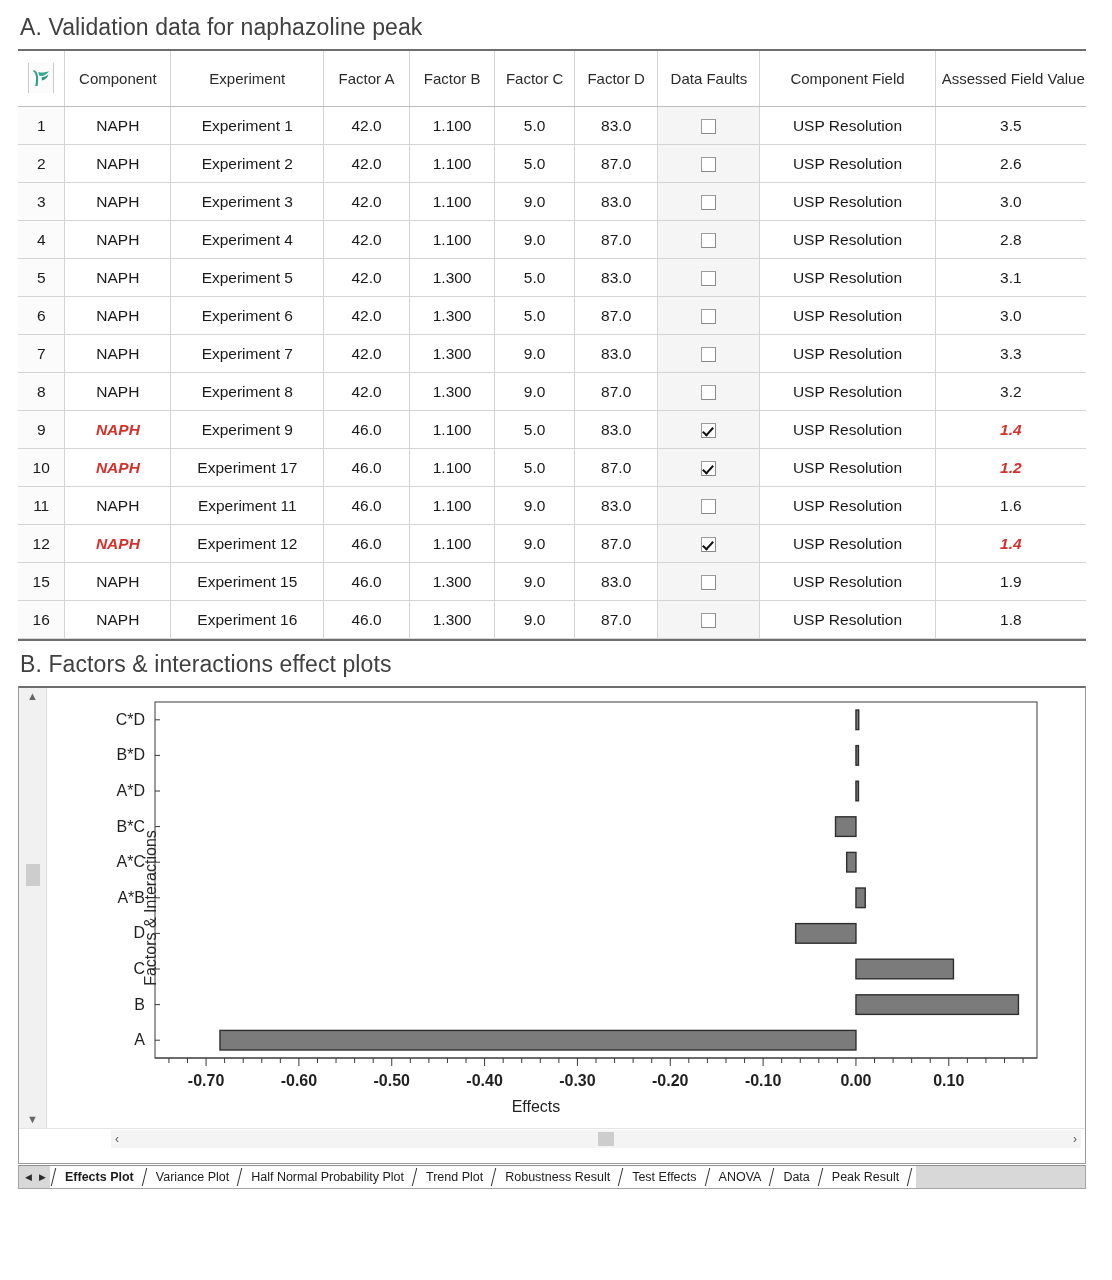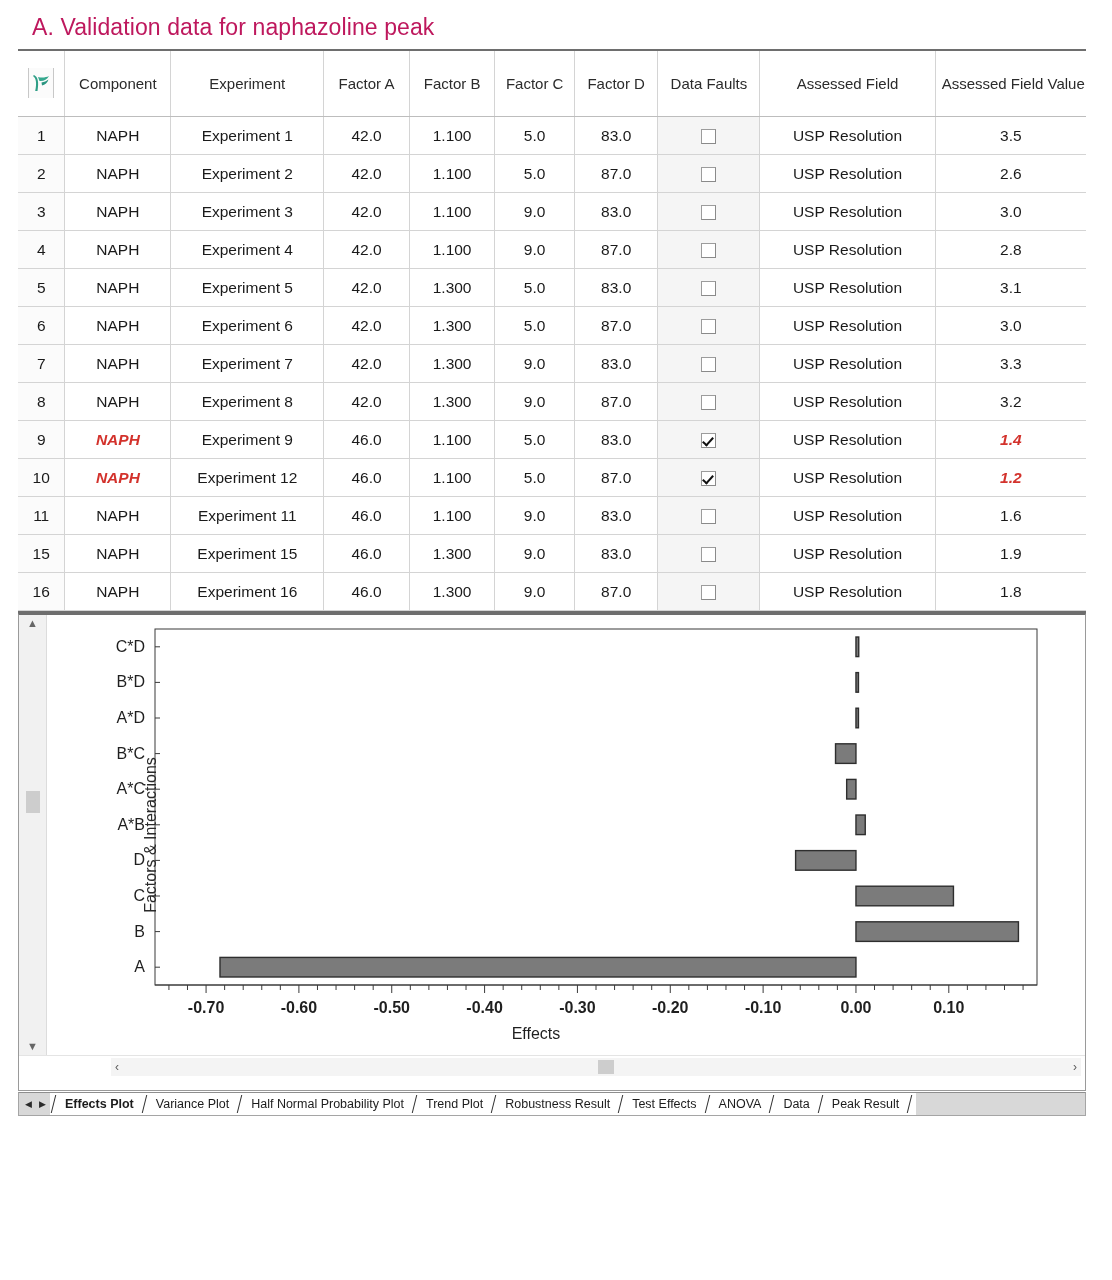--- a/index.html
+++ b/index.html
@@ -10,23 +10,23 @@
     font-family: "Liberation Sans", sans-serif;
     color: #1a1a1a;
   }
   body { width: 1112px; height: 1280px; overflow: hidden; position: relative; }
 
   .page { padding: 8px 16px 0 18px; }
 
   .section-title {
     font-size: 23px;
     font-weight: 400;
-    color: #be185d;
+    color: #404040;
     letter-spacing: 0.1px;
-    margin: 6px 0 7px 14px;
+    margin: 6px 0 7px 2px;
     line-height: 1.2;
   }
   .section-title.b { margin-top: 10px; }
 
   
   .table-wrap {
     border-top: 2px solid #6e6e6e;
     border-bottom: 2px solid #6e6e6e;
     background: #fff;
     width: 1068px;
@@ -47,21 +47,21 @@
     white-space: nowrap;
     overflow: hidden;
   }
   table.grid th {
     font-weight: 400;
     color: #2b2b2b;
     background: #ffffff;
     border-bottom: 1px solid #bdbdbd;
     font-size: 15px;
     line-height: 1.15;
-    height: 66px;
+    height: 56px;
   }
   table.grid tr th:last-child, table.grid tr td:last-child { border-right: none; }
 
   .col-corner  { width: 46px; }
   .col-comp    { width: 104px; }
   .col-exp     { width: 150px; }
   .col-fa      { width: 84px; }
   .col-fb      { width: 84px; }
   .col-fc      { width: 78px; }
   .col-fd      { width: 82px; }
@@ -293,21 +293,21 @@
               </svg>
             </div>
           </th>
           <th>Component</th>
           <th>Experiment</th>
           <th>Factor A</th>
           <th>Factor B</th>
           <th>Factor C</th>
           <th>Factor D</th>
           <th>Data Faults</th>
-          <th>Assessed Field</th>
+          <th>Component Field</th>
           <th>Assessed Field Value</th>
         </tr>
       </thead>
       <tbody id="table-body">
           <tr>
             <td class="rownum">1</td>
             <td class="cell-comp">NAPH</td>
             <td class="cell-exp">Experiment 1</td>
             <td>42.0</td>
             <td>1.100</td>
@@ -409,41 +409,53 @@
             <td>1.100</td>
             <td>5.0</td>
             <td>83.0</td>
             <td class="cell-faults"><span class="chk on"></span></td>
             <td class="cell-af">USP Resolution</td>
             <td class="cell-afv">1.4</td>
           </tr>
           <tr class="flagged">
             <td class="rownum">10</td>
             <td class="cell-comp">NAPH</td>
-            <td class="cell-exp">Experiment 12</td>
+            <td class="cell-exp">Experiment 17</td>
             <td>46.0</td>
             <td>1.100</td>
             <td>5.0</td>
             <td>87.0</td>
             <td class="cell-faults"><span class="chk on"></span></td>
             <td class="cell-af">USP Resolution</td>
             <td class="cell-afv">1.2</td>
           </tr>
           <tr>
             <td class="rownum">11</td>
             <td class="cell-comp">NAPH</td>
             <td class="cell-exp">Experiment 11</td>
             <td>46.0</td>
             <td>1.100</td>
             <td>9.0</td>
             <td>83.0</td>
             <td class="cell-faults"><span class="chk"></span></td>
             <td class="cell-af">USP Resolution</td>
             <td class="cell-afv">1.6</td>
           </tr>
+          <tr class="flagged">
+            <td class="rownum">12</td>
+            <td class="cell-comp">NAPH</td>
+            <td class="cell-exp">Experiment 12</td>
+            <td>46.0</td>
+            <td>1.100</td>
+            <td>9.0</td>
+            <td>87.0</td>
+            <td class="cell-faults"><span class="chk on"></span></td>
+            <td class="cell-af">USP Resolution</td>
+            <td class="cell-afv">1.4</td>
+          </tr>
           <tr>
             <td class="rownum">15</td>
             <td class="cell-comp">NAPH</td>
             <td class="cell-exp">Experiment 15</td>
             <td>46.0</td>
             <td>1.300</td>
             <td>9.0</td>
             <td>83.0</td>
             <td class="cell-faults"><span class="chk"></span></td>
             <td class="cell-af">USP Resolution</td>
@@ -458,20 +470,21 @@
             <td>9.0</td>
             <td>87.0</td>
             <td class="cell-faults"><span class="chk"></span></td>
             <td class="cell-af">USP Resolution</td>
             <td class="cell-afv">1.8</td>
           </tr>
         </tbody>
     </table>
   </div>
 
+  <div class="section-title b">B. Factors &amp; interactions effect plots</div>
 
   <div class="chart-panel">
     <div class="chart-inner">
 
       <div class="vscroll">
         <div class="arrow">▲</div>
         <div class="thumb"></div>
         <div class="arrow">▼</div>
       </div>
 

